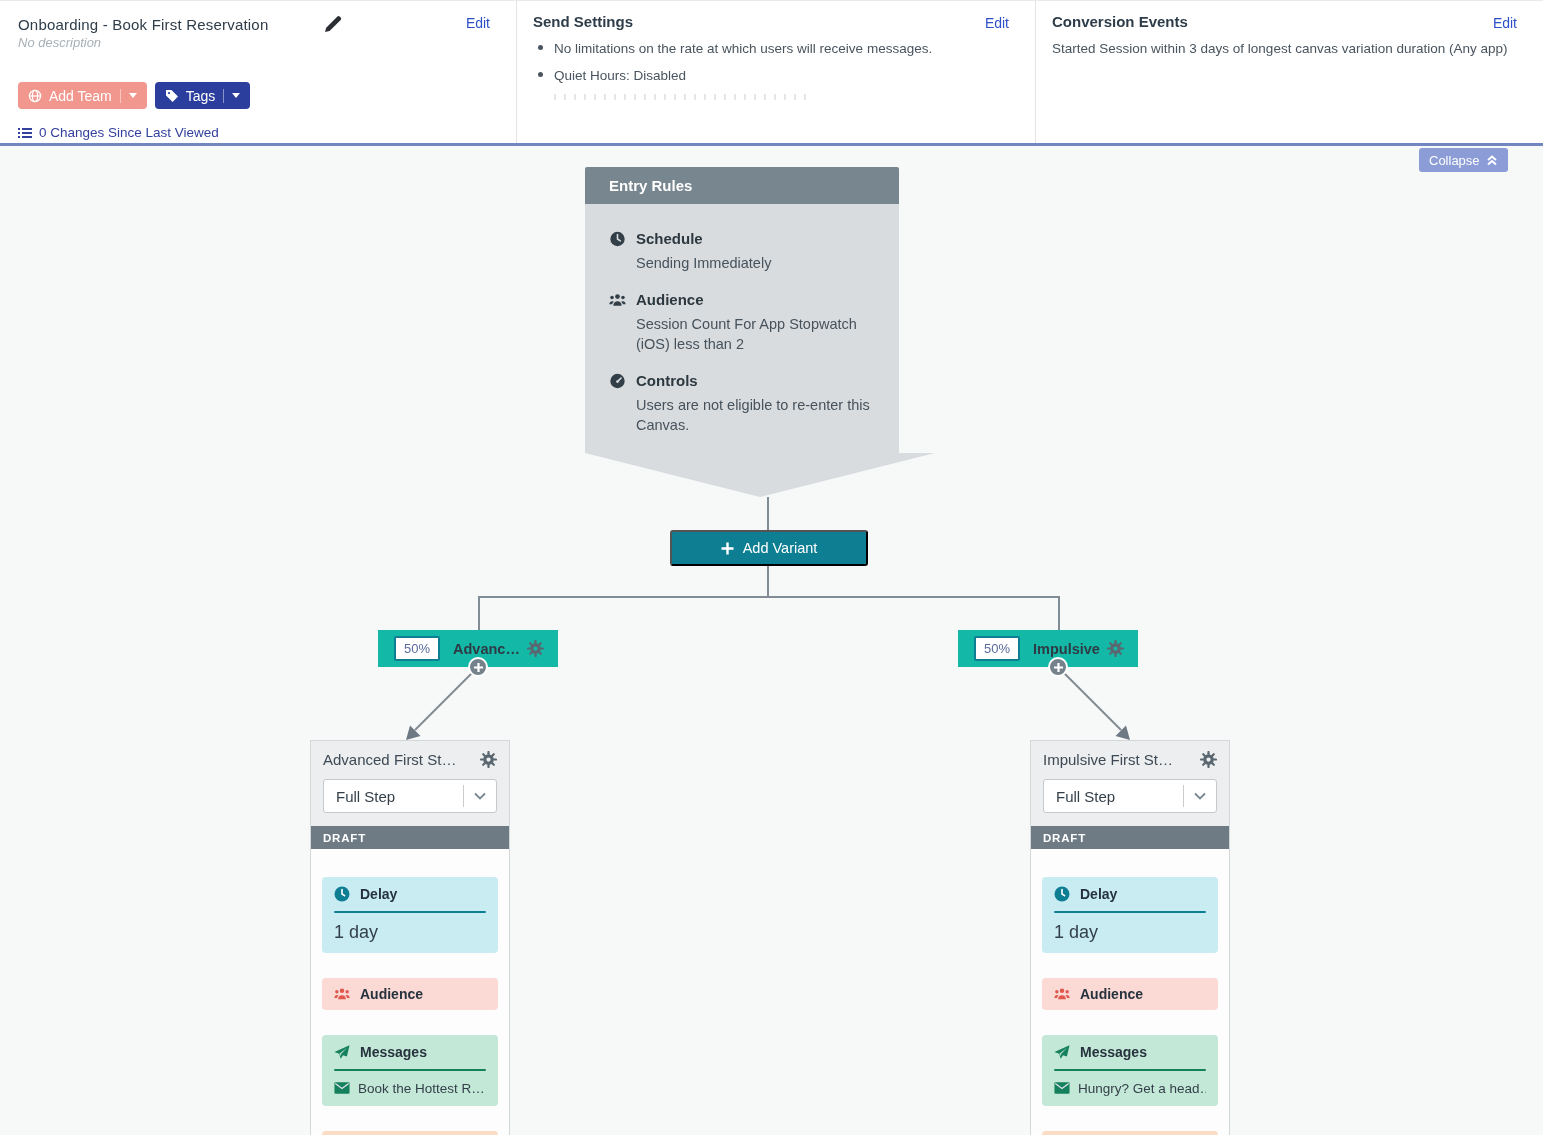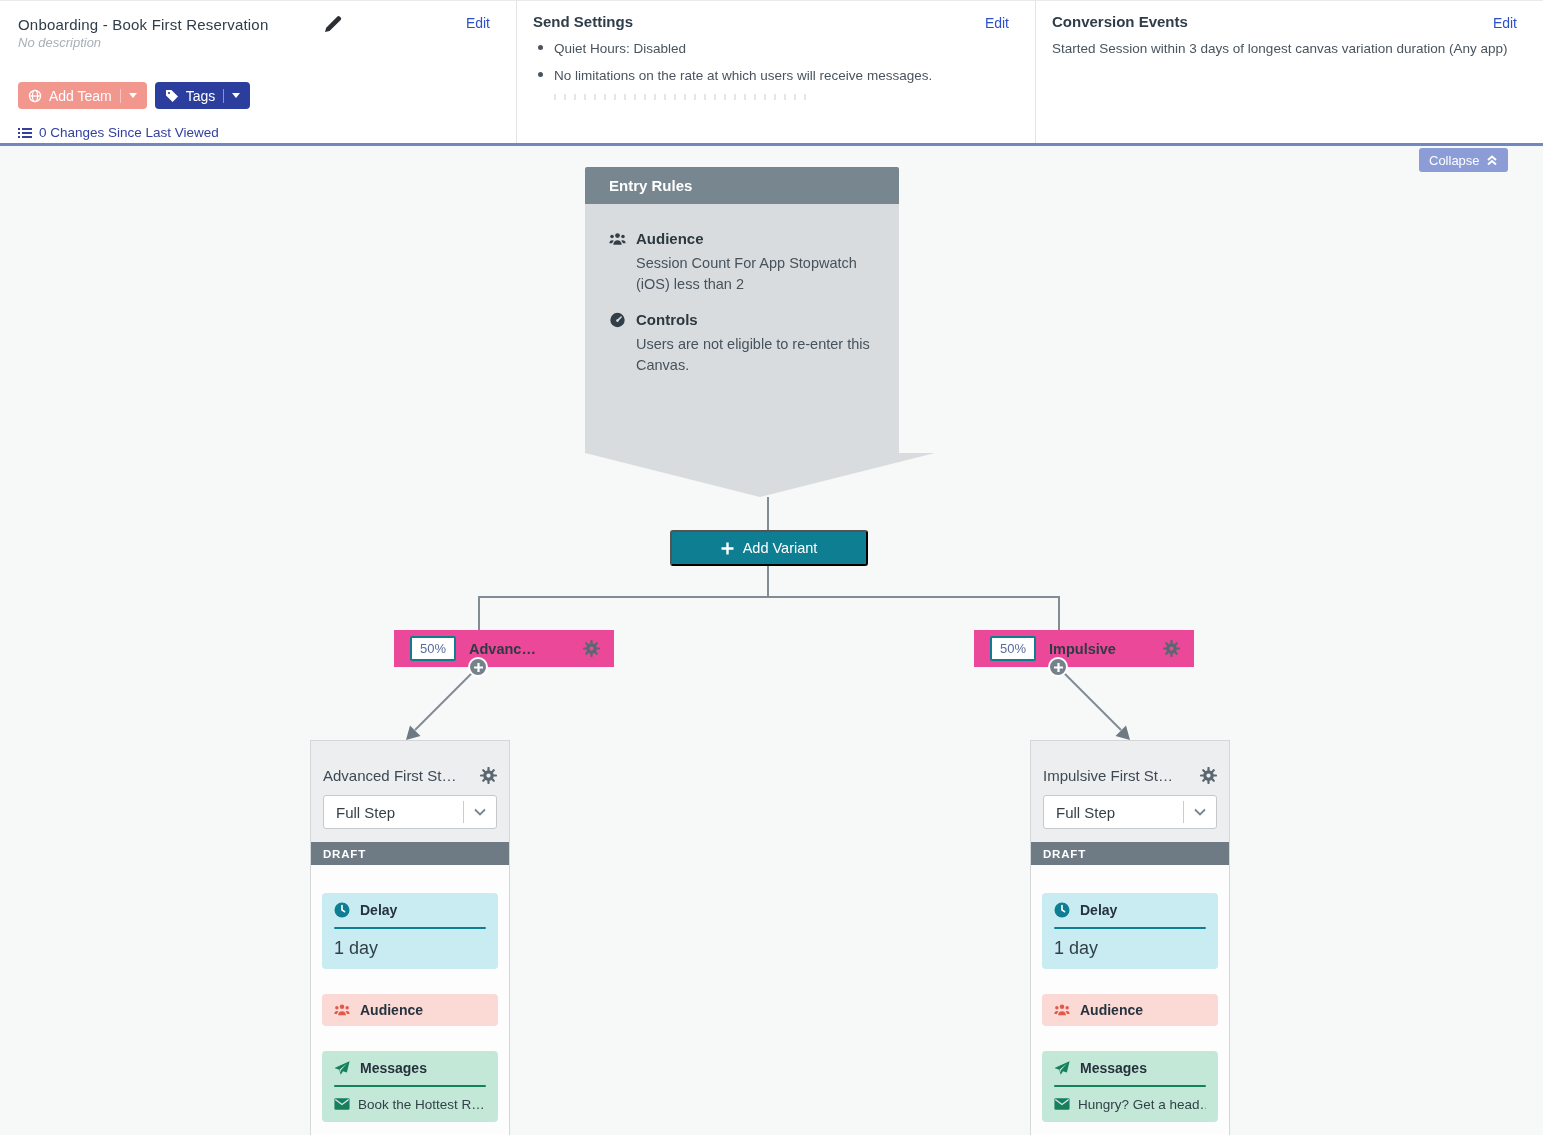--- a/index.html
+++ b/index.html
@@ -56,39 +56,39 @@
   .entry-item .eicon { flex:0 0 17px; margin-top:1px; color:#323f49; }
   .entry-label { font-size:15px; font-weight:bold; color:#2c3840; }
   .entry-value { font-size:14.5px; color:#46525c; margin-top:6px; line-height:1.42; max-width:275px; }
 
   
   .add-variant-btn { position:absolute; left:670px; top:530px; width:198px; height:36px; background:#0e7f93;
                      border-radius:3px; display:flex; align-items:center; justify-content:center; gap:9px;
                      color:#fff; font-size:14.5px; font-weight:normal; cursor:pointer; z-index:2; }
 
   
-  .variant-header { position:absolute; top:630px; width:220px; height:37px; background:#ec4899;
-                    display:flex; align-items:center; padding:0 14px 0 16px; z-index:2;margin-left:16px; }
+  .variant-header { position:absolute; top:630px; width:180px; height:37px; background:#14b8a6;
+                    display:flex; align-items:center; padding:0 14px 0 16px; z-index:2; }
   .variant-left { left:378px; }  .variant-right { left:958px; }
   .percent-box { width:46px; height:25px; background:#fff; border:2px solid #0e7f93; border-radius:2px;
                  display:flex; align-items:center; justify-content:center; font-size:13px; color:#5a6c9e; }
   .variant-name { flex:1; margin-left:13px; font-size:14.5px; font-weight:bold; color:#2e3b45;
                   white-space:nowrap; overflow:hidden; }
   .gear-icon { width:17px; height:17px; color:#5a6770; cursor:pointer; flex:0 0 auto; }
 
   .plus-circle { position:absolute; width:20px; height:20px; border-radius:50%; background:#75828c;
                  border:2px solid #fff; display:flex; align-items:center; justify-content:center;
                  z-index:3; cursor:pointer; }
 
   
   .step-card { position:absolute; top:740px; width:200px; background:#fdfdfe;
                border:1px solid #d4d7d9; z-index:2; }
   .card-left { left:310px; }  .card-right { left:1030px; }
   .card-top { background:#eceeef; padding:10px 12px 13px 12px; }
-  .card-name-row { display:flex; align-items:center;margin-top:16px; }
+  .card-name-row { display:flex; align-items:center; }
   .step-name { flex:1; font-size:15px; color:#3d4954; white-space:nowrap; overflow:hidden; }
   .step-select { margin-top:11px; height:34px; background:#fff; border:1px solid #c5c9cc; border-radius:3px;
                  display:flex; align-items:center; cursor:pointer; }
   .step-select-label { flex:1; padding-left:12px; font-size:15px; color:#333f49; }
   .select-divider { width:1px; height:22px; background:#c9cdd0; }
   .select-chevron { width:32px; display:flex; align-items:center; justify-content:center; color:#7a868f; }
   .draft-bar { height:23px; background:#6e7b85; display:flex; align-items:center; padding:0 12px;
                color:#fff; font-size:11.5px; font-weight:bold; letter-spacing:.8px; }
   .card-body { padding:13px 11px 14px 11px; display:flex; flex-direction:column; gap:10px; }
   .chip { border-radius:4px; padding:9px 12px 10px 12px;margin-top:15px; }
@@ -159,25 +159,25 @@
         <span>0 Changes Since Last Viewed</span>
       </div>
     </div>
 
     <div class="panel panel-2">
       <span class="edit-link">Edit</span>
       <div class="panel-title">Send Settings</div>
       <div class="bullet-list">
         <div class="bullet-item">
           <span class="bullet-dot"></span>
-          <span>Quiet Hours: Disabled</span>
+          <span>No limitations on the rate at which users will receive messages.</span>
         </div>
         <div class="bullet-item">
           <span class="bullet-dot"></span>
-          <span>No limitations on the rate at which users will receive messages.</span>
+          <span>Quiet Hours: Disabled</span>
         </div>
         <div class="faded-line"></div>
       </div>
     </div>
 
     <div class="panel panel-3">
       <span class="edit-link">Edit</span>
       <div class="panel-title">Conversion Events</div>
       <div class="conv-text">Started Session within 3 days of longest canvas variation duration (Any app)</div>
     </div>
@@ -205,20 +205,30 @@
       <polygon points="406,740 420.5,736 410,725.5"></polygon>
       <polygon points="1130,740 1115.5,736 1126,725.5"></polygon>
     </g>
   </svg>
 
   <div class="entry-box">
     <div class="entry-header">
       <span>Entry Rules</span>
     </div>
     <div class="entry-body">
+      <div class="entry-item">
+        <svg class="eicon icon16" viewBox="0 0 16 16">
+          <circle cx="8" cy="8" r="7.2" fill="#323f49"></circle>
+          <path d="M8 3.6V8l2.8 1.8" stroke="#d9dcde" stroke-width="1.6" fill="none" stroke-linecap="round"></path>
+        </svg>
+        <div>
+          <div class="entry-label">Schedule</div>
+          <div class="entry-value">Sending Immediately</div>
+        </div>
+      </div>
       <div class="entry-item">
         <svg class="eicon icon16" viewBox="0 0 18 14" fill="#323f49">
           <circle cx="9" cy="3.4" r="2.5"></circle>
             <circle cx="3.2" cy="4.4" r="1.9"></circle>
             <circle cx="14.8" cy="4.4" r="1.9"></circle>
           <path d="M4.6 13c0-2.8 1.9-4.6 4.4-4.6s4.4 1.8 4.4 4.6z"></path>
           <path d="M0.4 11.6c0-2.1 1.3-3.4 3-3.4 .7 0 1.3.2 1.8.6-1 .8-1.7 1.7-2 2.8z"></path>
           <path d="M17.6 11.6c0-2.1-1.3-3.4-3-3.4-.7 0-1.3.2-1.8.6 1 .8 1.7 1.7 2 2.8z"></path>
         </svg>
         <div>

